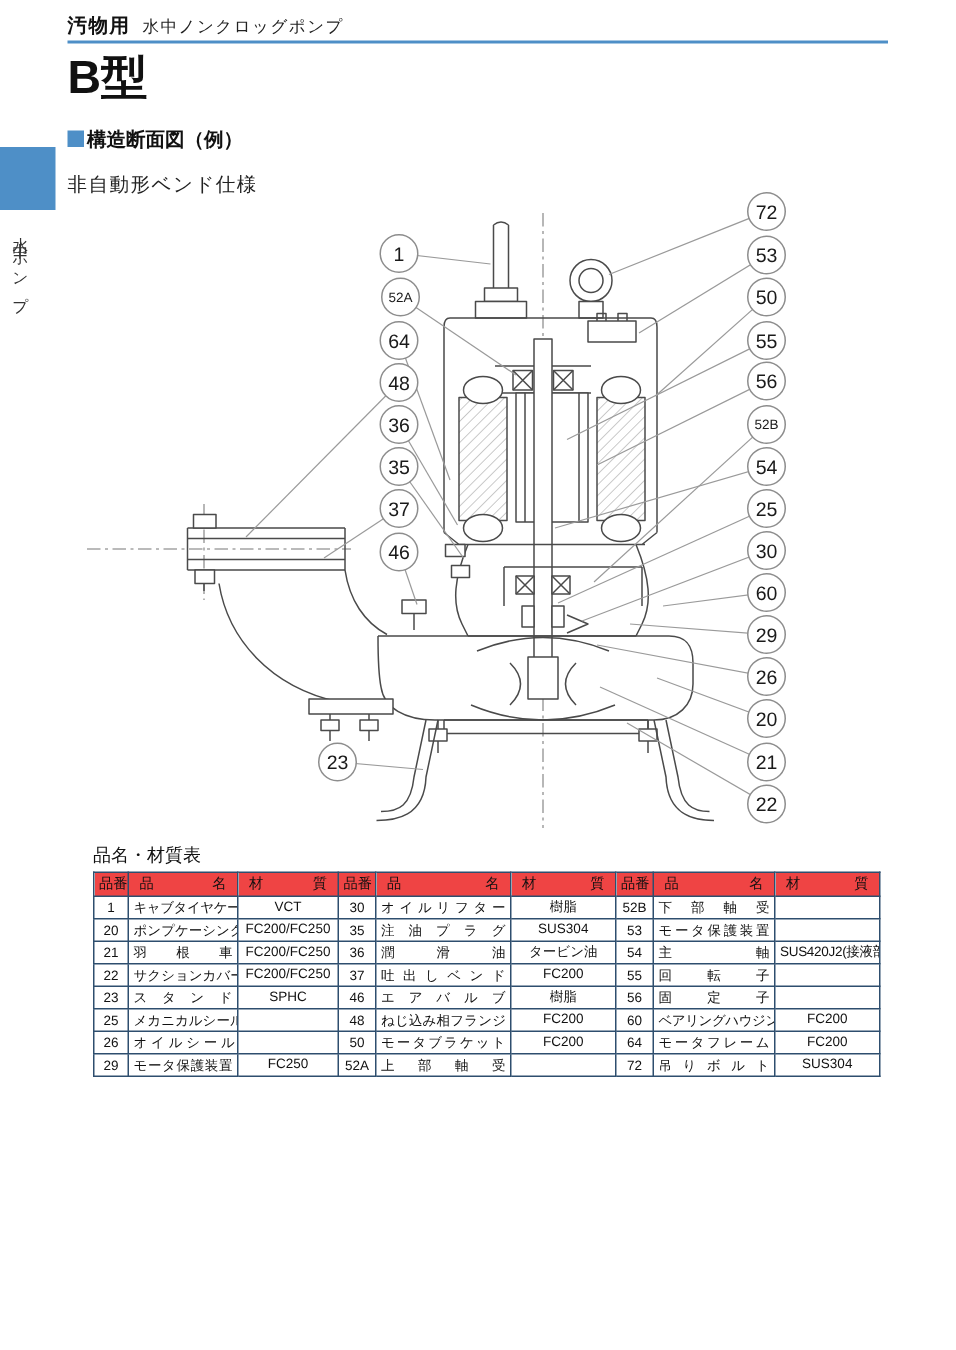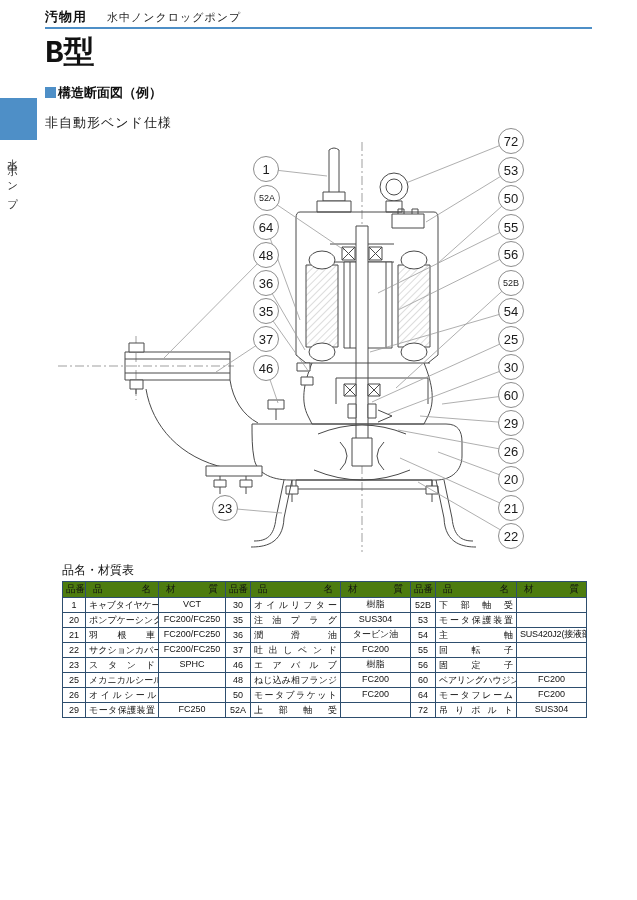--- a/index.html
+++ b/index.html
@@ -4,23 +4,23 @@
 <style>
   html,body { margin:0; padding:0; background:#fff; }
   .page {
     position:relative; width:637px; height:900px; background:#fff;
     font-family:"Liberation Sans","DejaVu Sans",sans-serif; color:#1a1a1a;
     overflow:hidden; margin:0 auto;
   }
   
   .brand-row { position:absolute; left:45px; top:8px; display:flex; align-items:baseline; }
   .category   { font-size:13px; font-weight:bold; color:#111; letter-spacing:1px; }
-  .ptype      { font-size:11px; margin-left:20px; color:#222; letter-spacing:1px; }
+  .ptype      { font-size:11px; margin-left:8px; color:#222; letter-spacing:1px; }
   .rule  { position:absolute; left:45px; top:27px; width:547px; height:2px; }
-  .model { position:absolute; left:45px; top:31px; font-size:31px; font-weight:bold; color:#111; letter-spacing:0px;font-family:Liberation Mono, monospace; }
+  .model { position:absolute; left:45px; top:31px; font-size:31px; font-weight:bold; color:#111; letter-spacing:0px; }
   .section { position:absolute; left:45px; top:84px; font-size:13px; font-weight:bold; color:#111;text-align:center; }
   .section .sq { display:inline-block; width:11px; height:11px; margin-right:2px; position:relative; top:1px; }
   .note { position:absolute; left:45px; top:114px; font-size:13px; color:#222; letter-spacing:1px; }
   
   .side-block { position:absolute; left:0; top:98px; width:37px; height:42px; }
   .side-label { position:absolute; left:6px; top:150px; writing-mode:vertical-rl; font-size:10.5px; letter-spacing:4px; color:#333; }
   
   svg.diagram { position:absolute; left:0; top:0; pointer-events:none; }
   .art   { stroke:#4a4a4a; stroke-width:1; fill:none; stroke-linejoin:round; }
   .artf  { fill:#ffffff; }
@@ -34,25 +34,25 @@
   .tbl-title { position:absolute; left:62px; top:562px; font-size:12px; font-weight:normal; color:#111; }
   table.parts {
     position:absolute; left:62px; top:581px; width:524px;
     border-collapse:collapse; table-layout:fixed;
     border:1.5px solid #2e4e6e;
   }
   .parts th, .parts td {
     border:1px solid #2e4e6e; height:14px; padding:0 3px;
     font-size:9px; color:#111; overflow:hidden; white-space:nowrap; font-weight:normal;
   }
-  .parts th { font-size:9.5px; height:15px; background:#4d7c0f; }
+  .parts th { font-size:9.5px; height:15px; background:#ef4444; }
   .c-no   { text-align:center; padding:0 1px; }
   .c-name { text-align:justify; text-align-last:justify; }
   .c-mat  { text-align:center; white-space:pre-line; line-height:1.05; font-size:8.5px; }
-  th.c-name, th.c-mat { padding:0 7px; text-align:justify; text-align-last:justify;font-family:Liberation Serif, serif; }
+  th.c-name, th.c-mat { padding:0 7px; text-align:justify; text-align-last:justify; }
   .condensed { font-size:7.5px; letter-spacing:-0.3px; }
   .small-mat { font-size:6px; letter-spacing:-0.2px; }
 </style>
 </head>
 <body>
 
 <div class="page">
 
   <div class="brand-row">
     <span class="category">汚物用</span>

